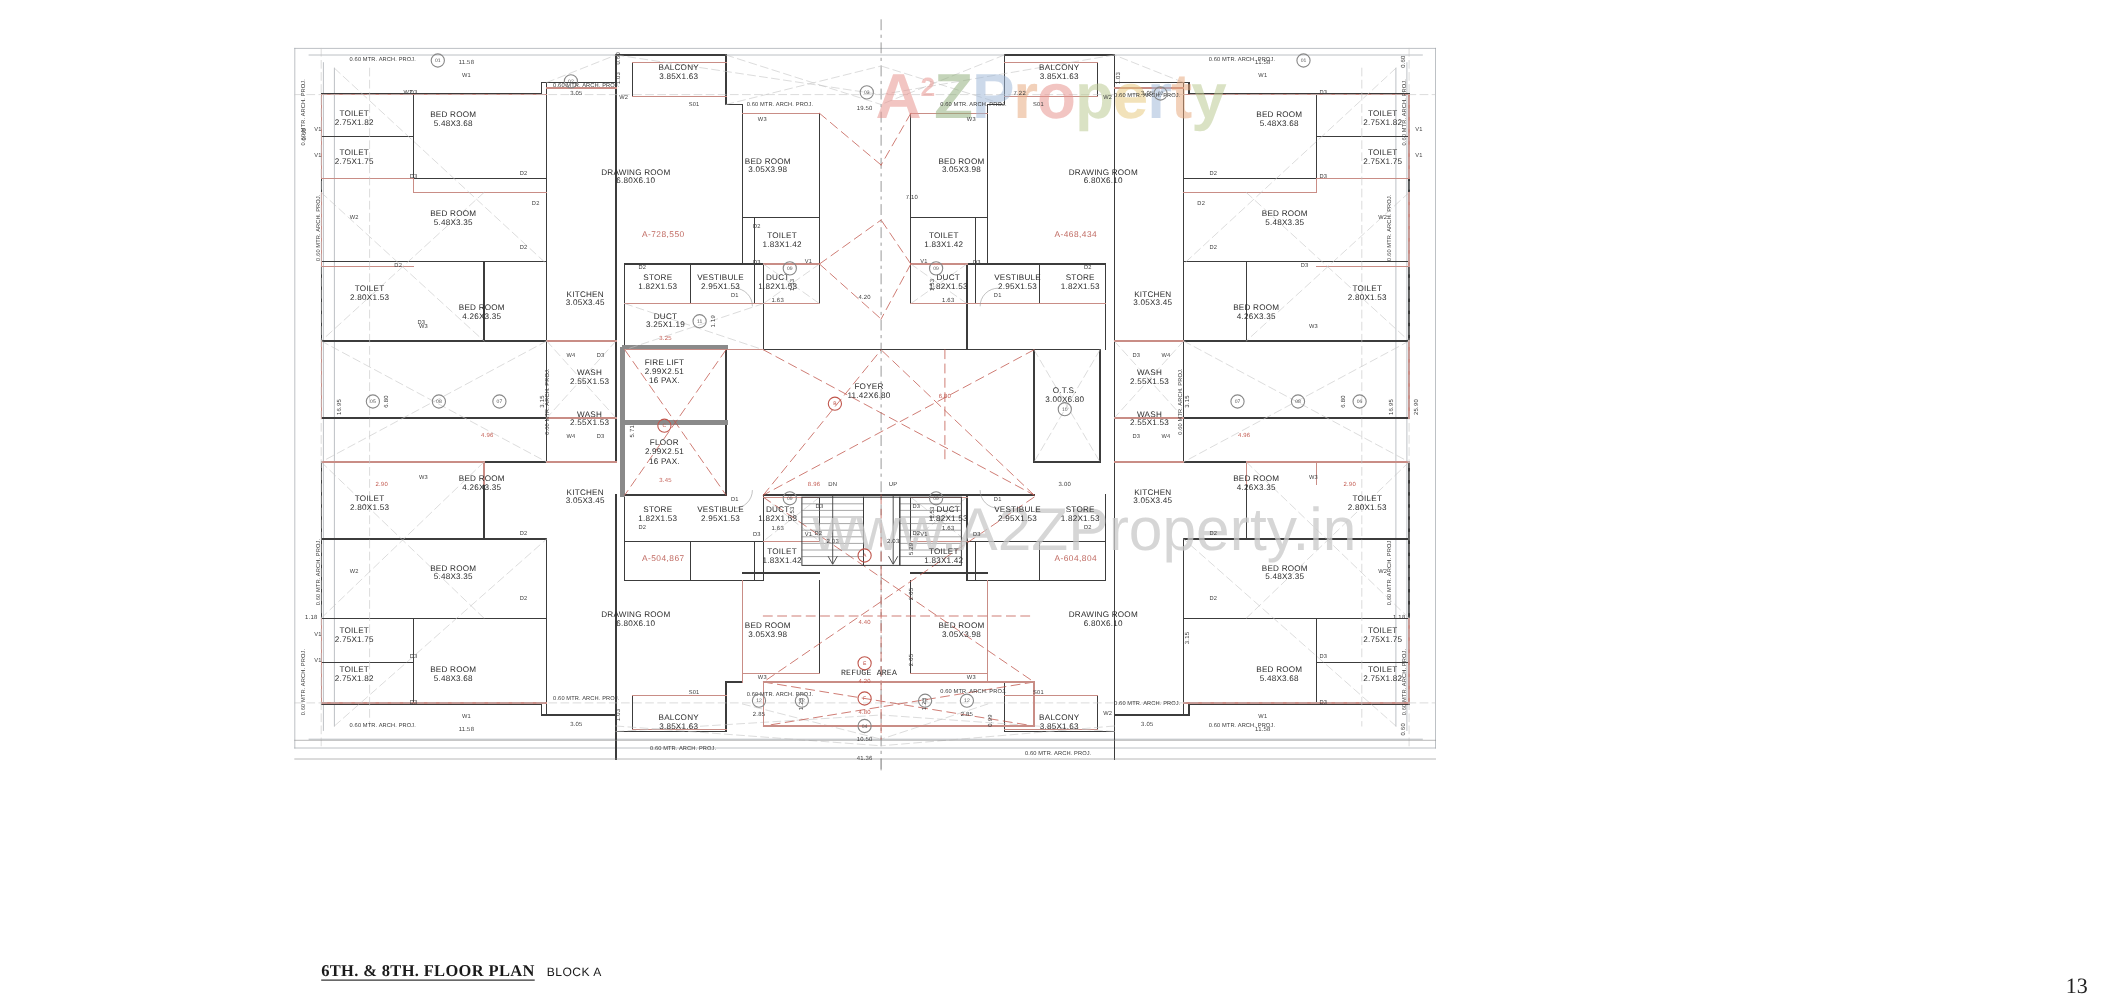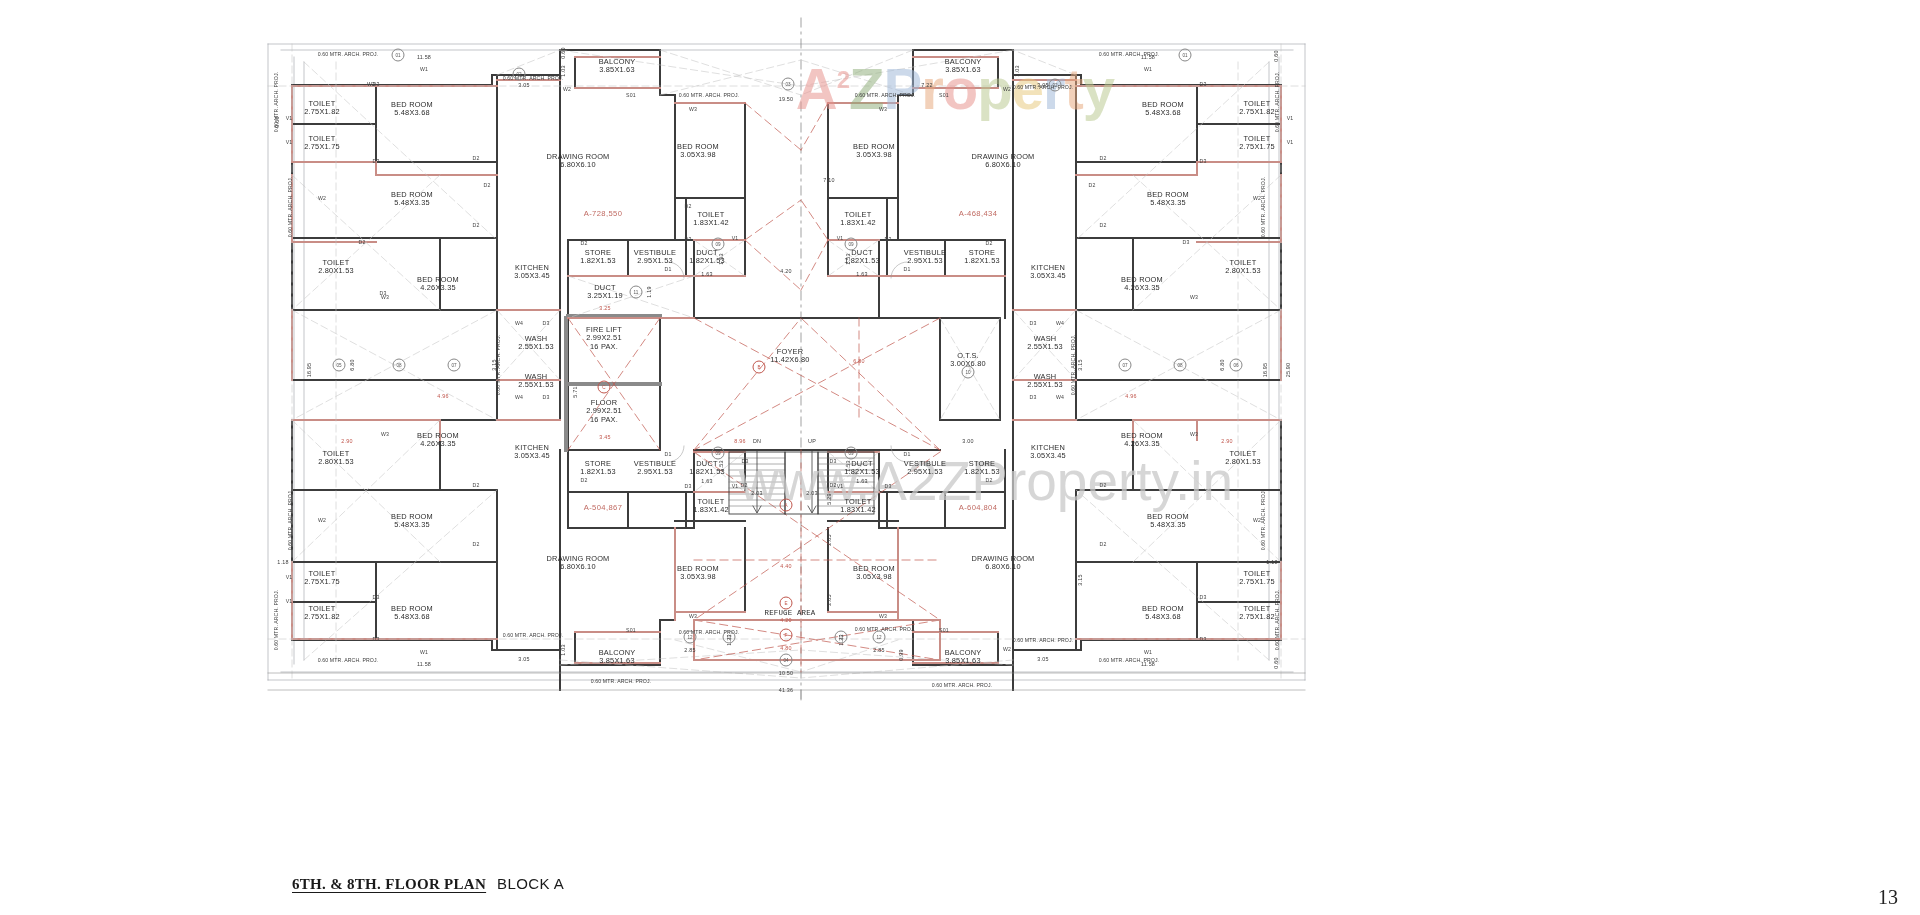--- a/index.html
+++ b/index.html
@@ -17,21 +17,21 @@
   .proj{font-size:5.2px;color:#3a3a3a;letter-spacing:.1px;}
   .vert{transform:translate(-50%,-50%) rotate(-90deg);}
   .bub{position:absolute;transform:translate(-50%,-50%);width:11px;height:11px;
        border:.7px solid #888;border-radius:50%;font-size:4.6px;color:#555;
        display:flex;align-items:center;justify-content:center;background:transparent;}
   .bubr{border-color:#c0564c;color:#c0564c;}
   #title{position:absolute;left:292px;top:884px;font-family:"Liberation Serif",serif;
          font-size:15px;font-weight:bold;letter-spacing:.3px;white-space:nowrap;
          transform:translateY(-50%);}
   #title u{text-decoration:underline;text-underline-offset:3px;}
-  #blk{font-family:"Liberation Sans",sans-serif;font-weight:normal;font-size:15px;
+  #blk{font-family:"Liberation Sans",sans-serif;font-weight:normal;font-size:11px;
        margin-left:11px;letter-spacing:.4px;}
   #pageno{position:absolute;right:22px;bottom:6px;font-family:"Liberation Serif",serif;
           font-size:20px;color:#222;}
   #wm-top{position:absolute;left:955px;top:88px;transform:translate(-50%,-50%);
           font-family:"Liberation Sans",sans-serif;font-size:58px;font-weight:bold;
           white-space:nowrap;letter-spacing:-1px;opacity:.52;}
   #wm-top span{display:inline-block;}
   #wm-top sup{font-size:24px;vertical-align:super;}
   #wm-mid{position:absolute;left:986px;top:481px;transform:translate(-50%,-50%);
           font-family:"Liberation Sans",sans-serif;font-size:55px;color:#c9c9c9;

